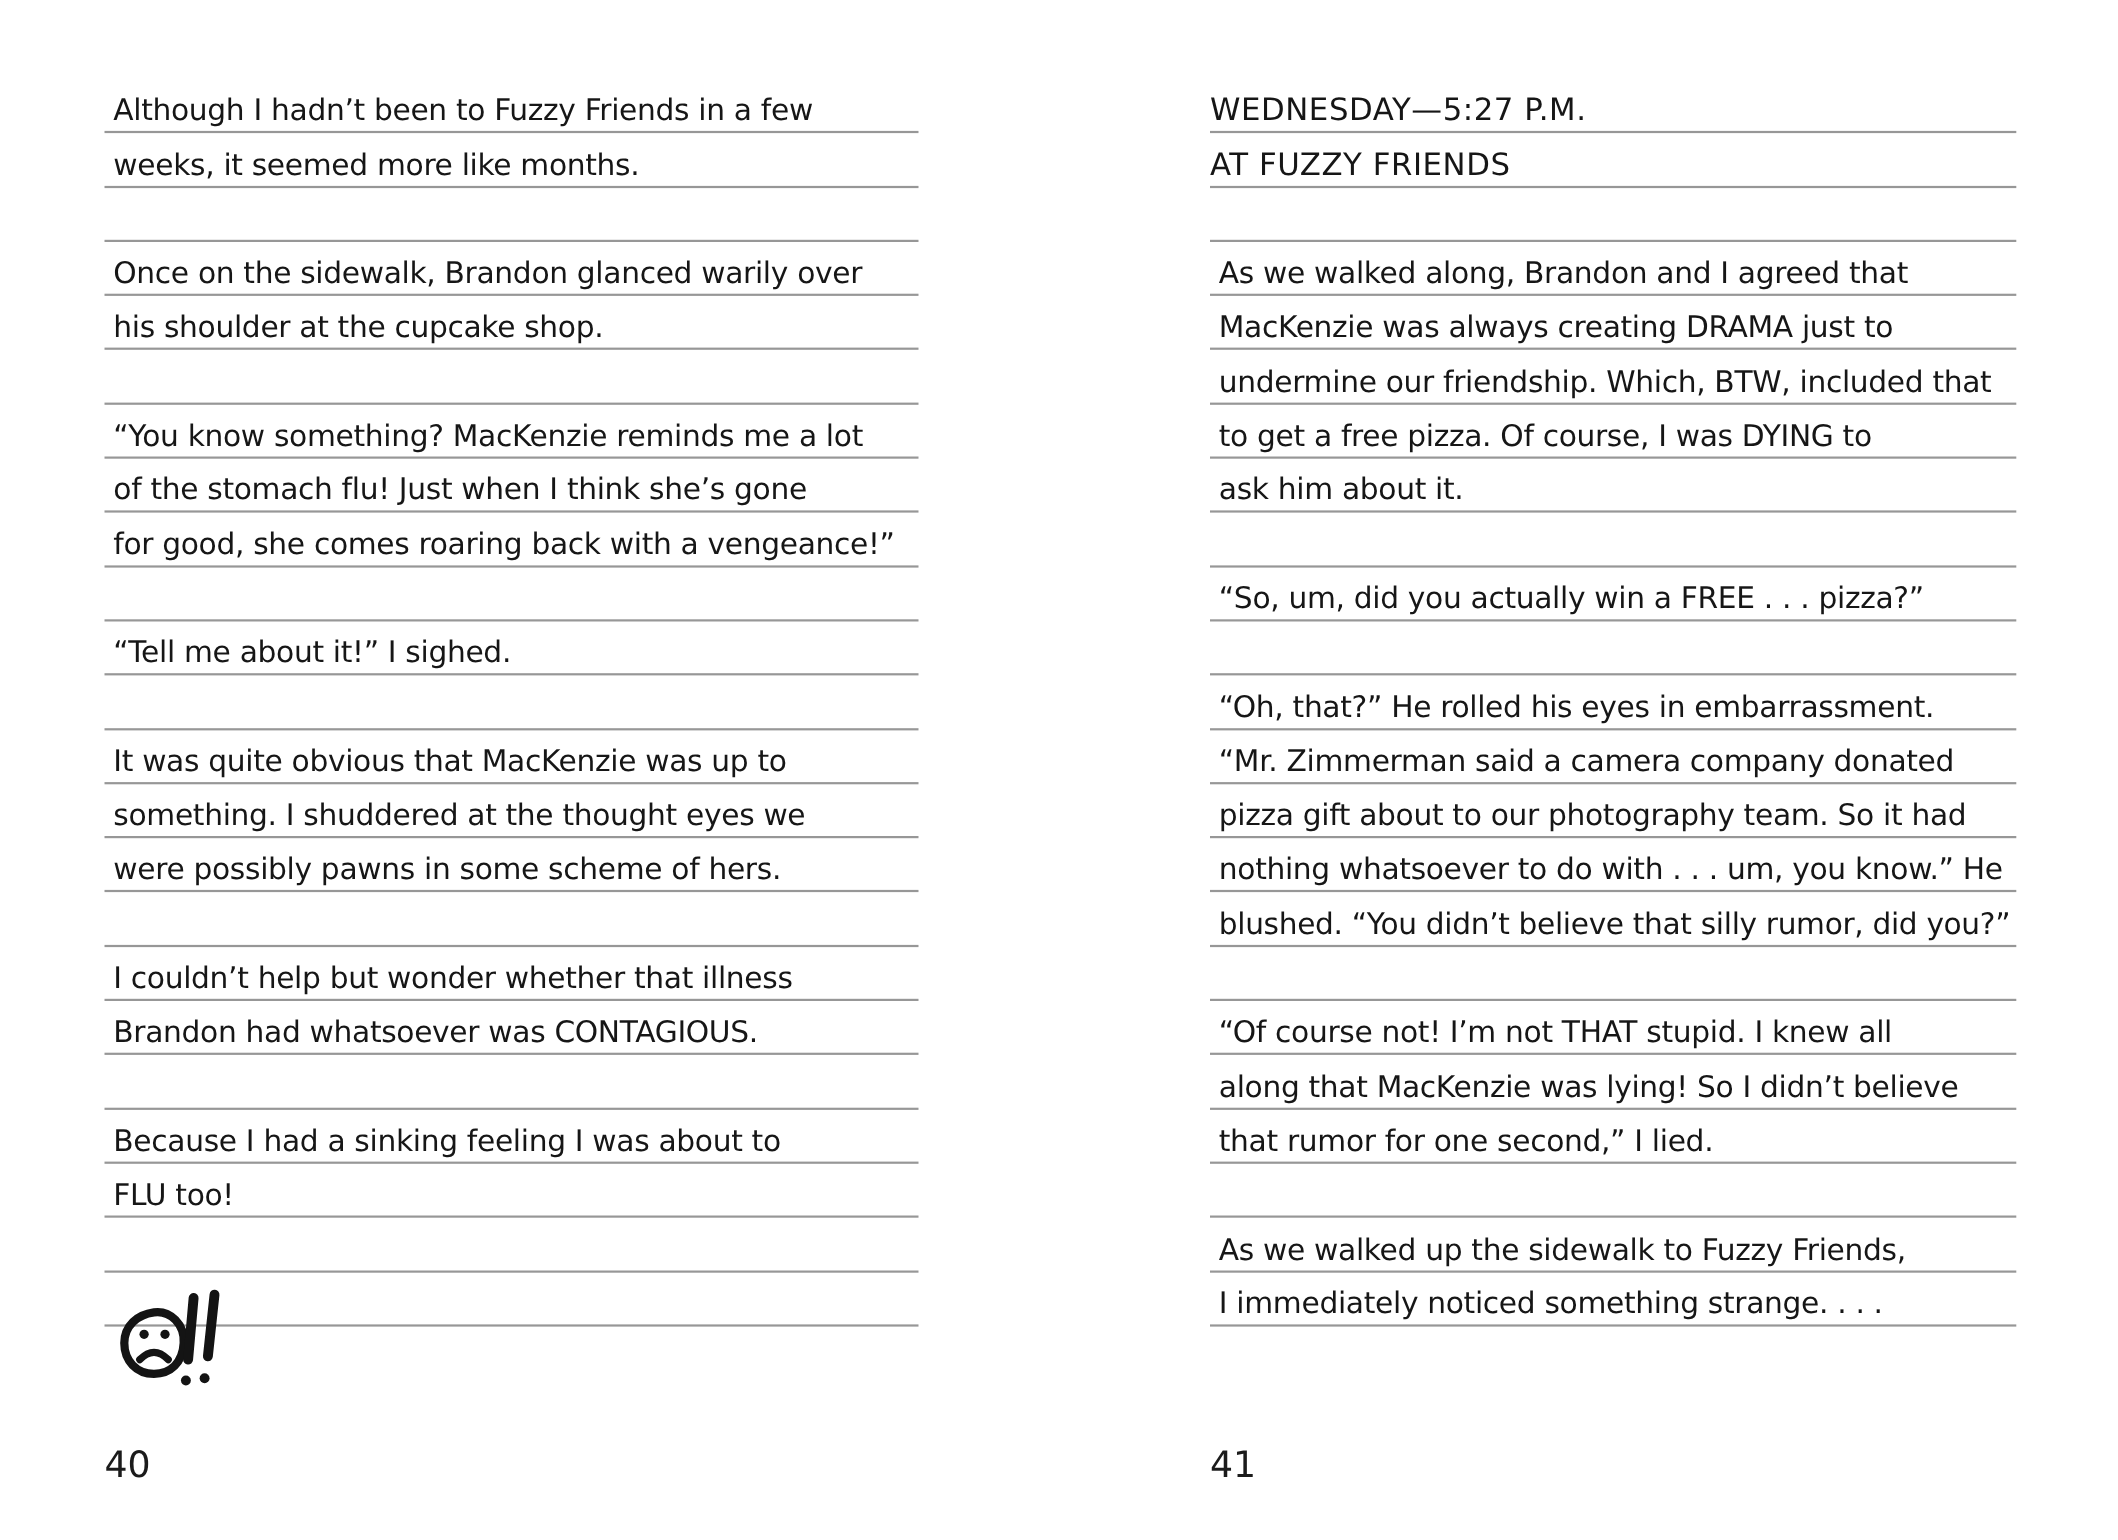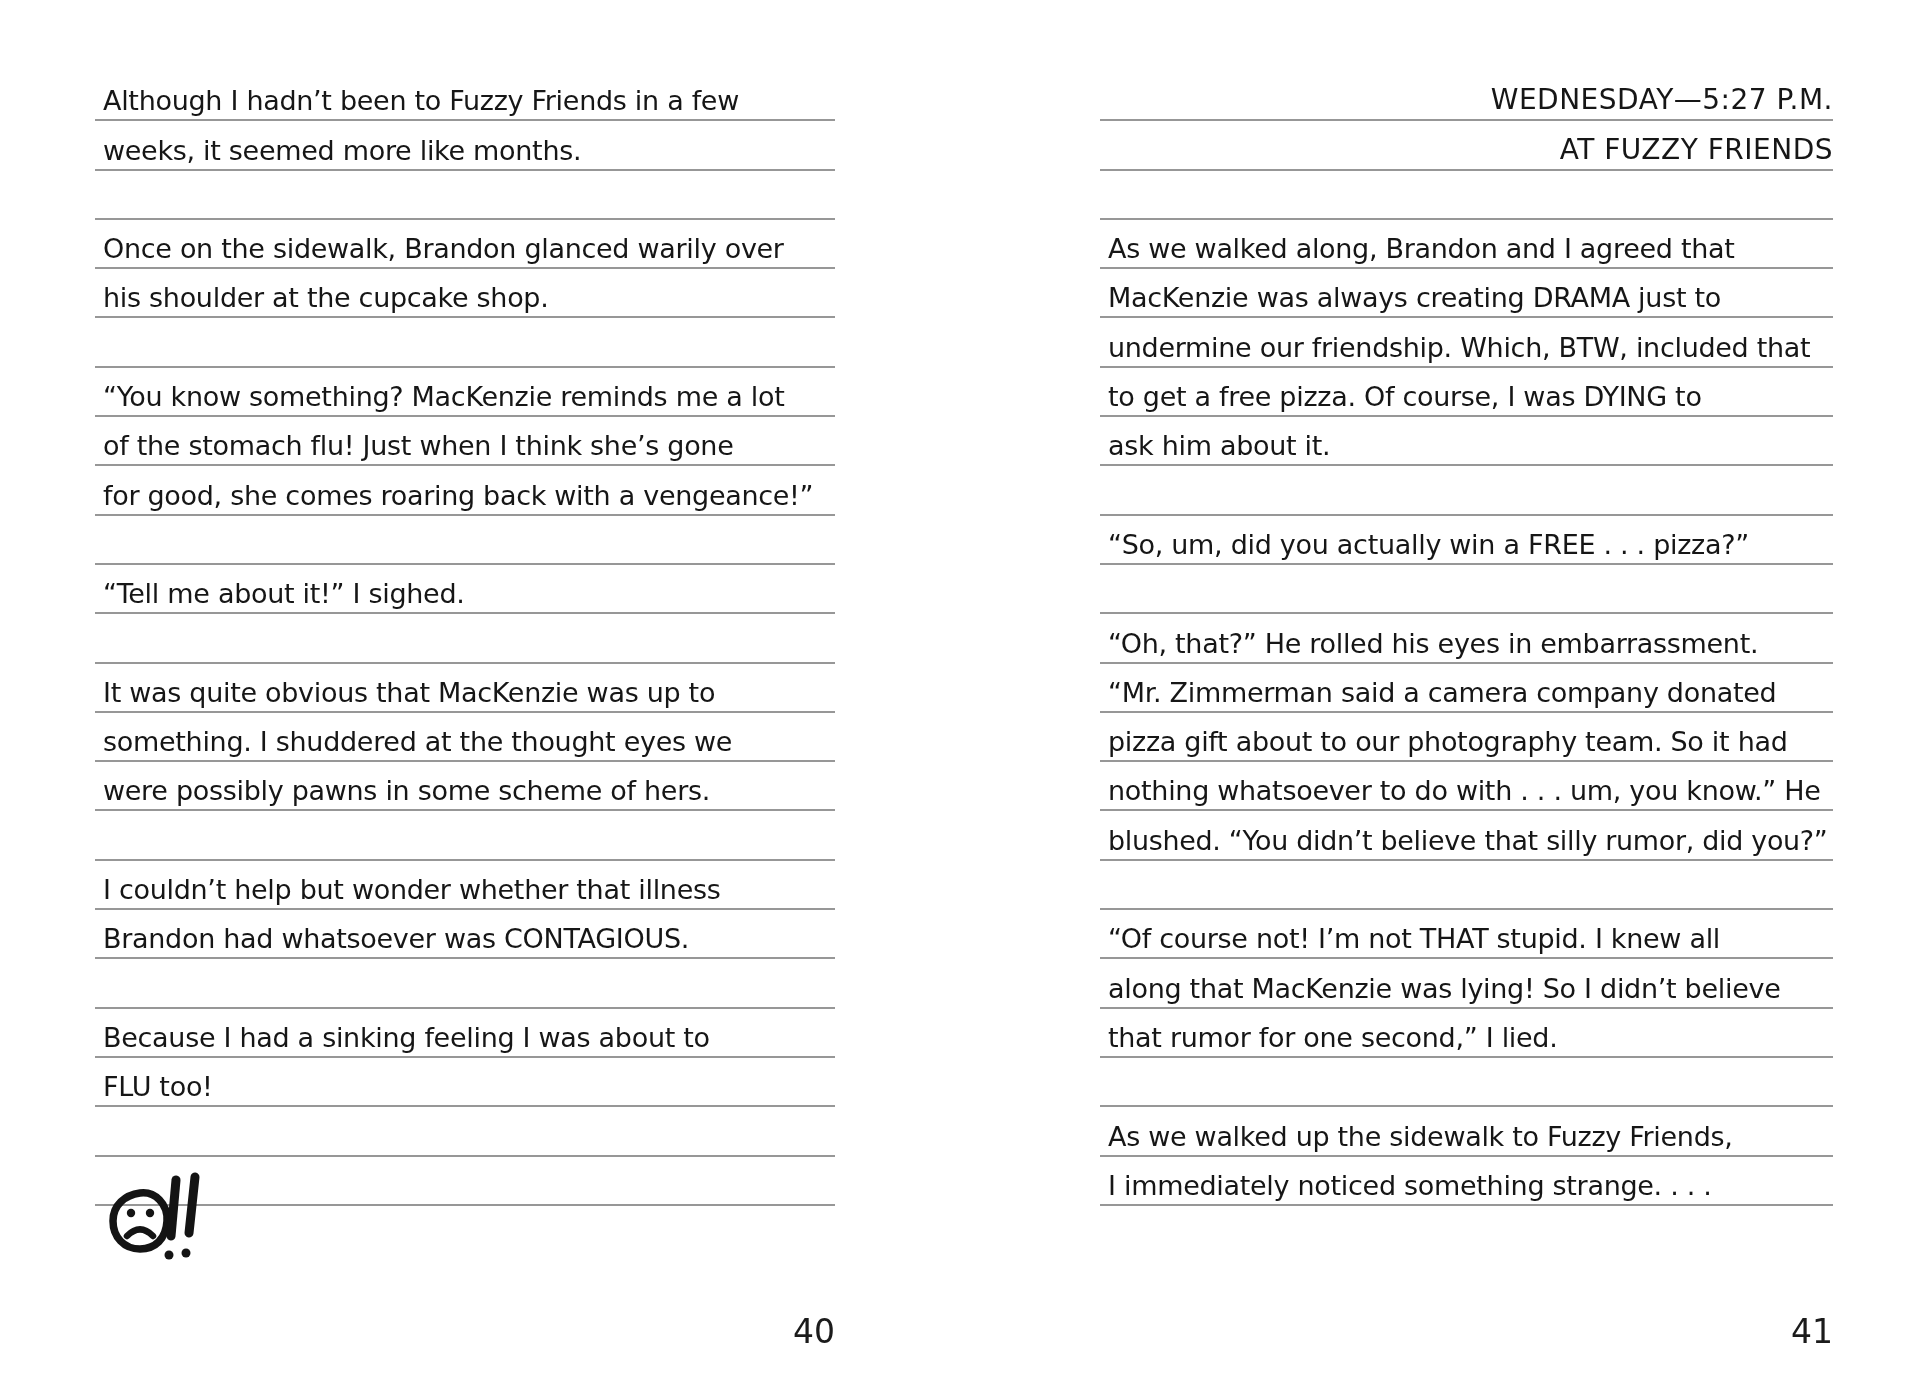--- a/index.html
+++ b/index.html
@@ -26,39 +26,39 @@
     box-sizing: border-box;
     height: 49.3px;
     border-bottom: 2px solid #979797;
     display: flex;
     align-items: flex-end;
     padding: 0 0 5px 8px;
     white-space: nowrap;
     overflow: visible;
   }
   .line.center {
-    justify-content: flex-end;
+    justify-content: flex-start;
     padding-left: 0;
   }
   .line > span {
     display: inline-block;
     font-size: 27px;
     line-height: 1;
     letter-spacing: -0.3px;
     color: #161616;
   }
   .line.center > span {
     font-size: 28px;
     letter-spacing: 0.5px;
   }
 
   .page-number {
     position: absolute;
     top: 1312px;
-    text-align: right;
+    text-align: left;
     font-size: 33px;
     color: #1b1b1b;
   }
   #page-number-left  { left: 95px;  width: 740px; }
   #page-number-right { left: 1100px; width: 733px; }
 
   #doodle {
     position: absolute;
     left: 100px;
     top: 1166px;

